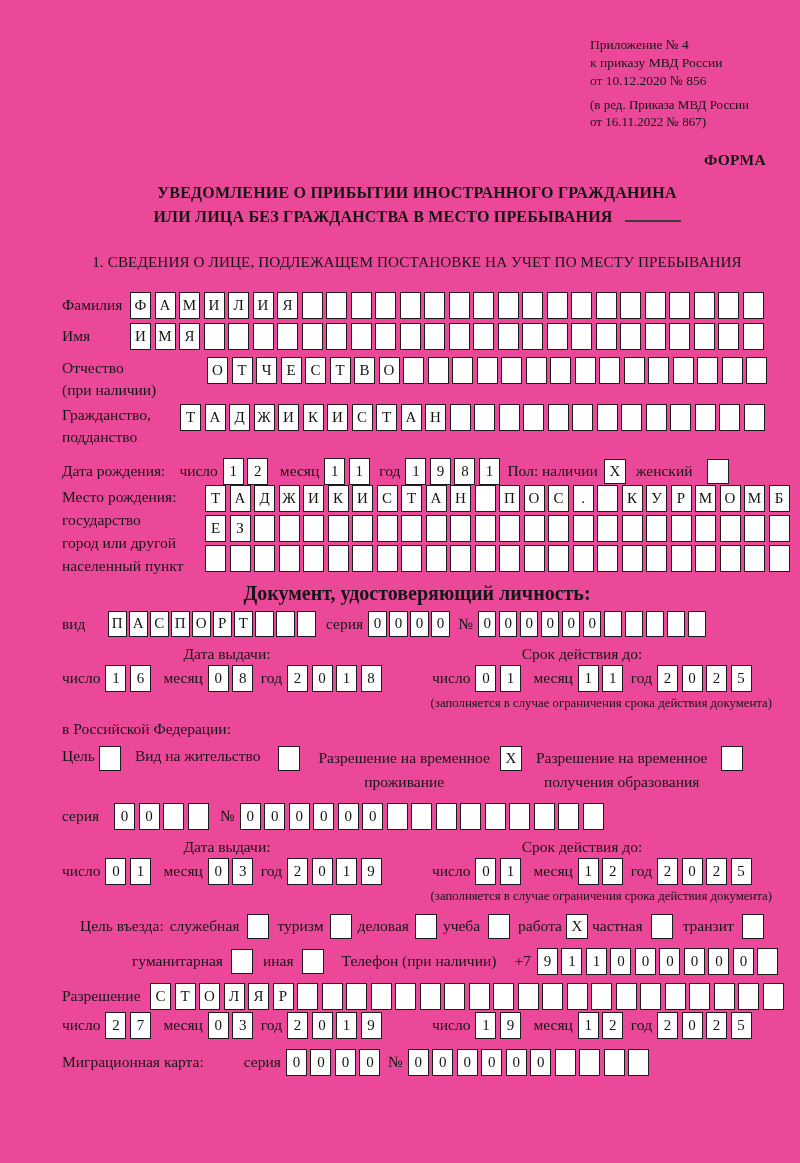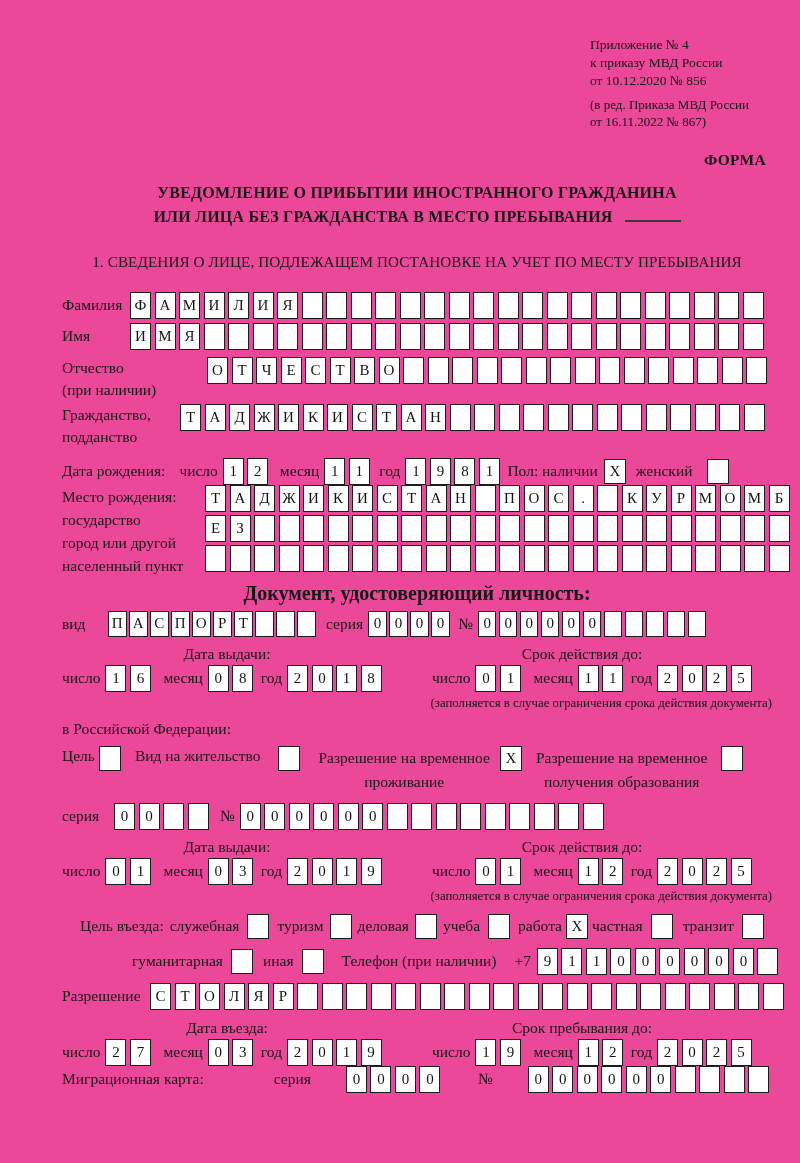--- a/index.html
+++ b/index.html
@@ -575,28 +575,20 @@
         <span class="cell"></span>
         <span class="cell"></span>
         <span class="cell"></span>
         <span class="cell"></span>
         <span class="cell"></span>
         <span class="cell"></span>
         <span class="cell"></span>
       </span>
   </div>
 
-  <div class="two-col" style="margin-top:9px;">
-    <div class="col-l">
-        <div class="hdr-c">Дата въезда:</div>
-      </div>
-    <div class="col-r">
-        <div class="hdr-c">Срок пребывания до:</div>
-      </div>
-  </div>
   <div class="two-col" style="margin-top:2px;">
     <div class="col-l">
       <div class="dgroup">
         <span class="dlbl">число</span>
         <span class="boxes">
             <span class="cell">2</span>
             <span class="cell">7</span>
           </span>
         <span class="dlbl msp">месяц</span>
         <span class="boxes">
@@ -628,21 +620,21 @@
         <span class="boxes">
             <span class="cell">2</span>
             <span class="cell">0</span>
             <span class="cell">2</span>
             <span class="cell">5</span>
           </span>
       </div>
     </div>
   </div>
 
-  <div class="row" style="margin-top:0;gap:30px;">
+  <div class="row" style="margin-top:10px;">
     <span class="lbl">Миграционная карта:</span>
     <span class="dlbl" style="margin-left:40px;">серия</span>
     <span class="boxes">
         <span class="cell">0</span>
         <span class="cell">0</span>
         <span class="cell">0</span>
         <span class="cell">0</span>
       </span>
     <span class="dlbl gap4">№</span>
     <span class="boxes">

